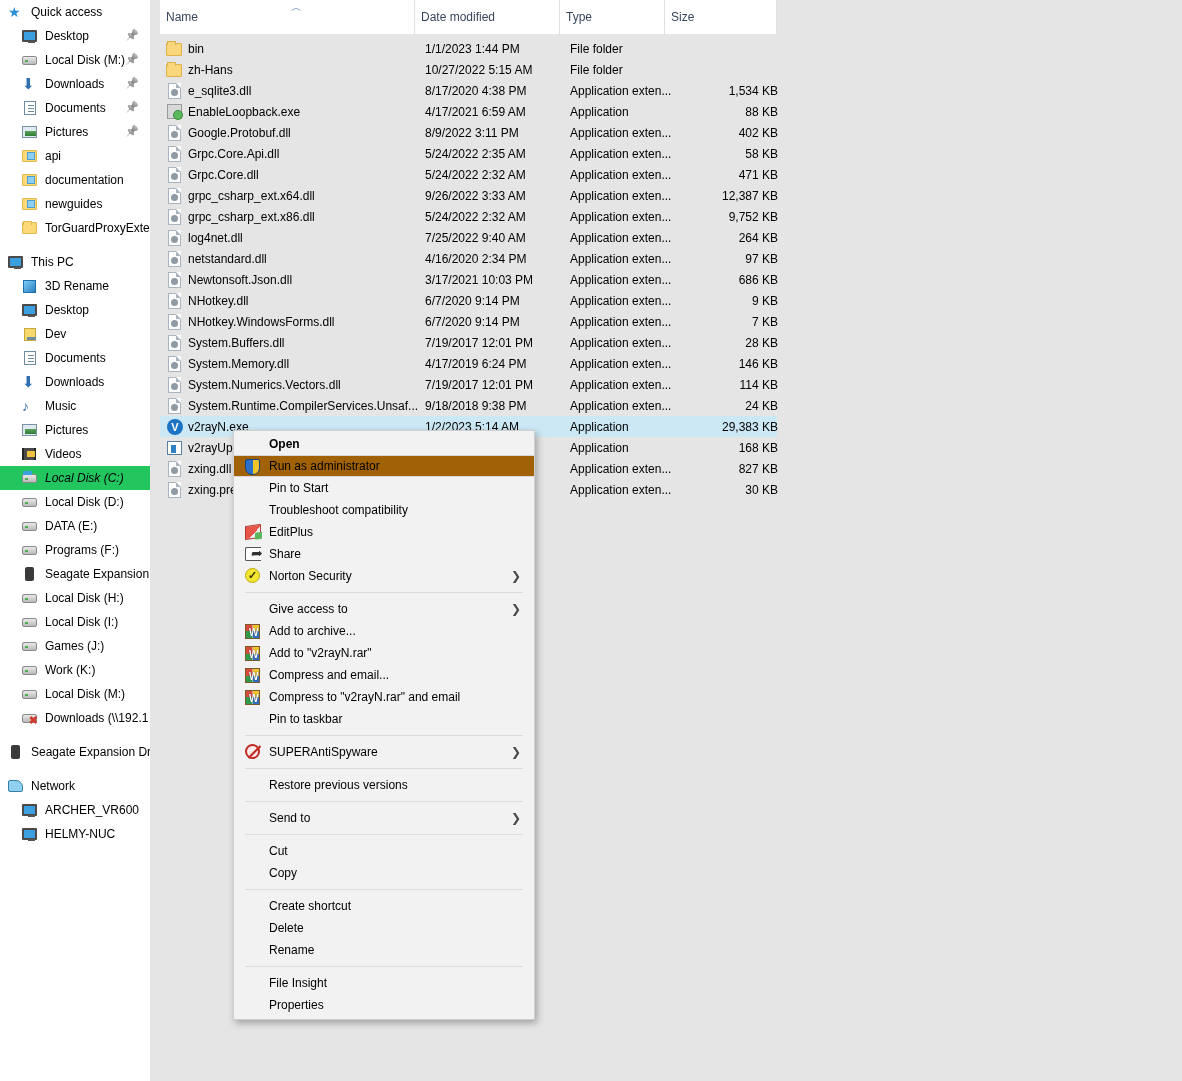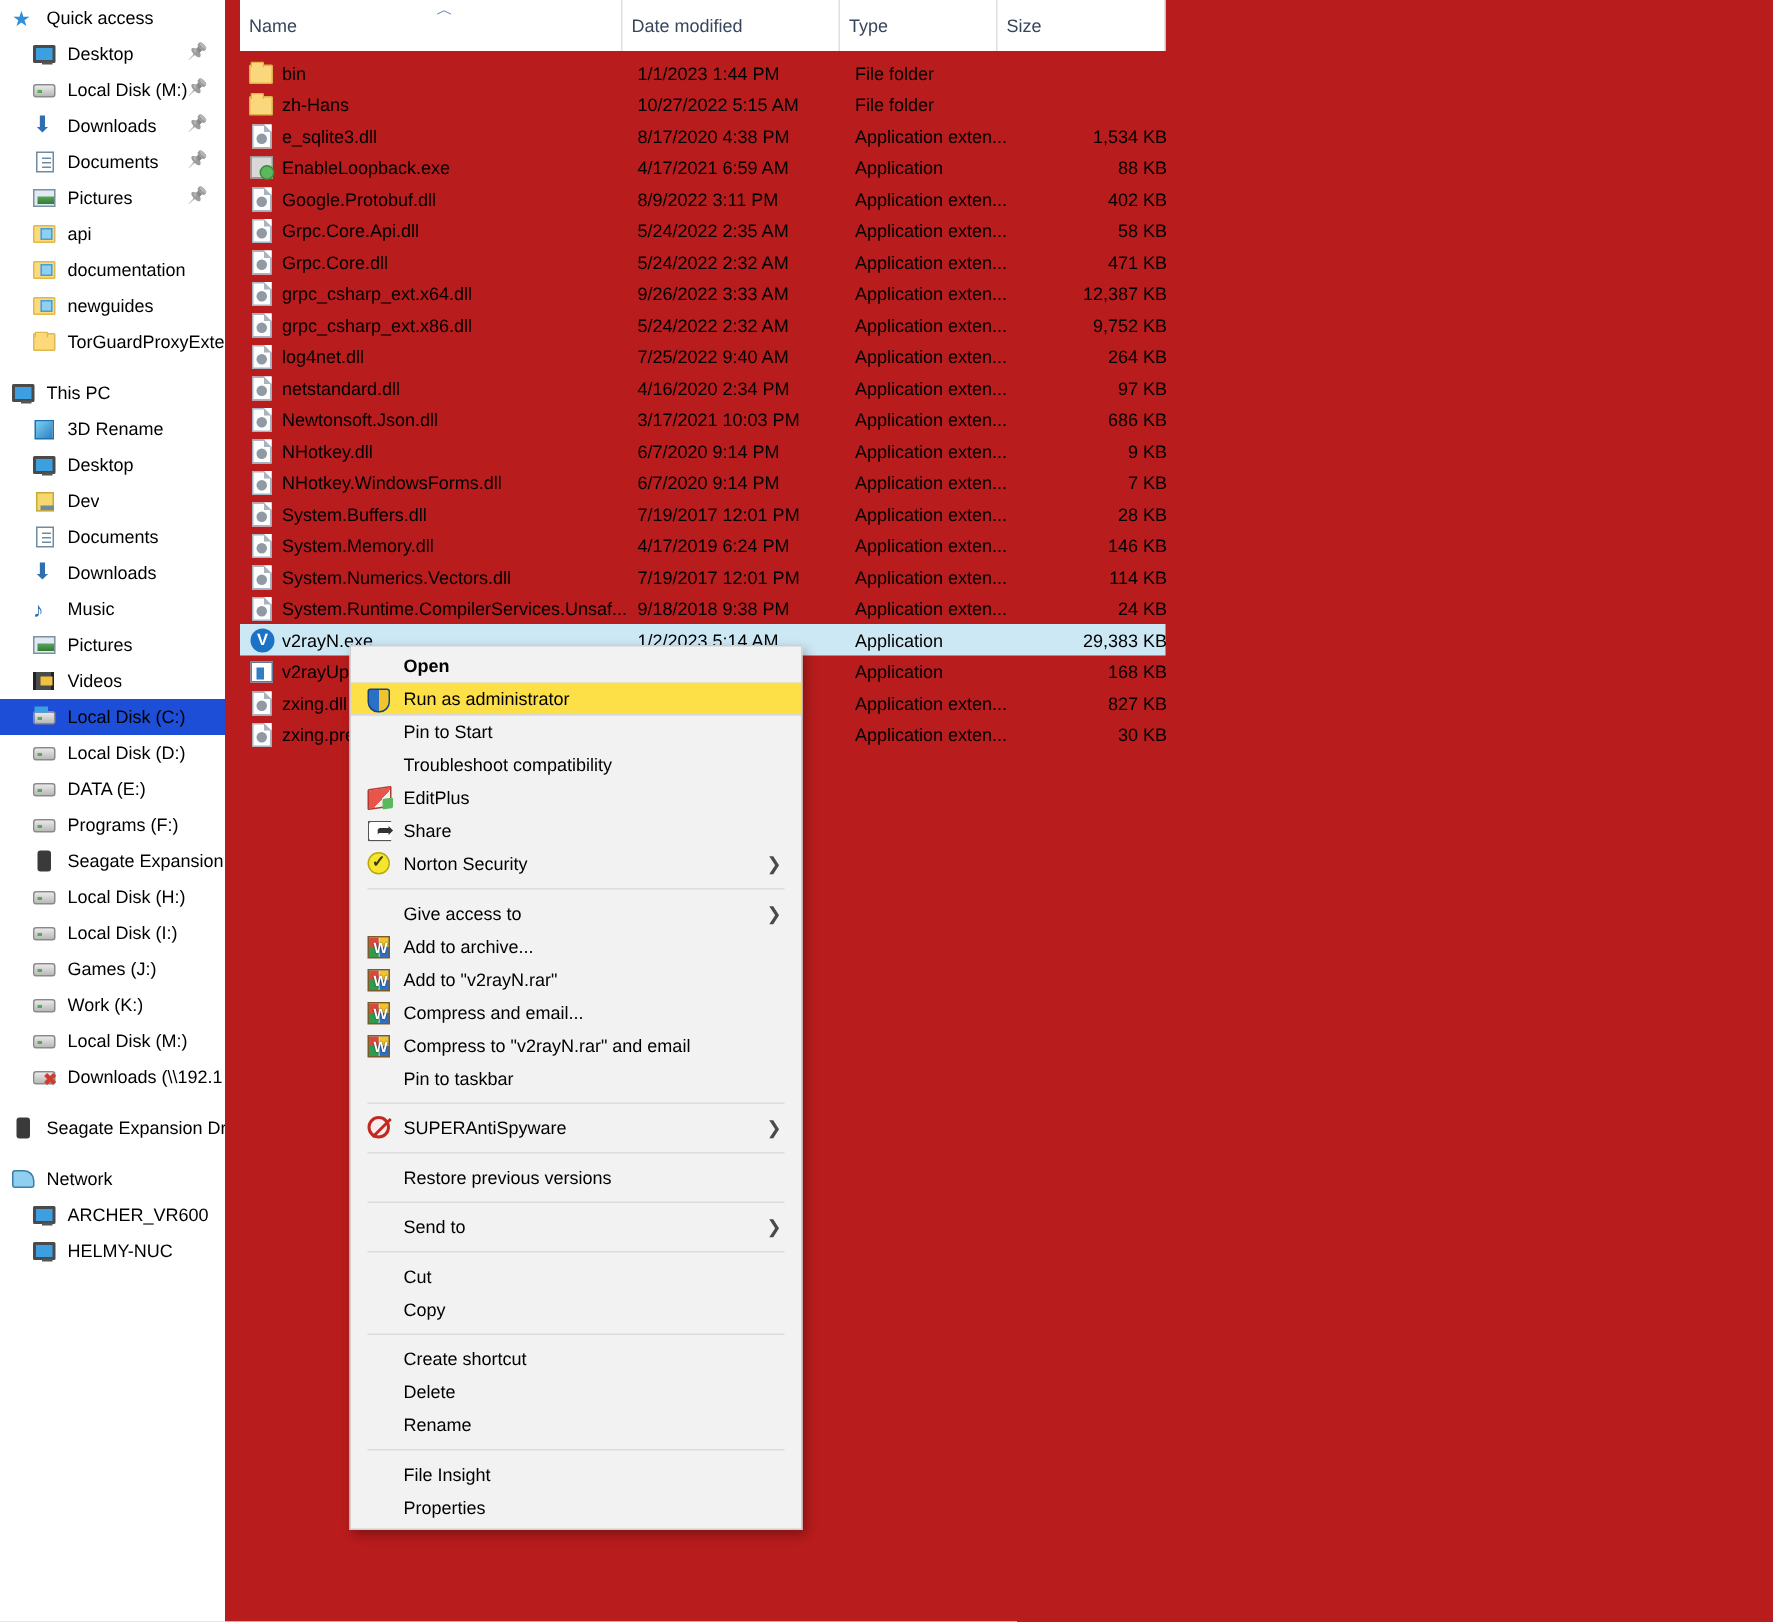--- a/index.html
+++ b/index.html
@@ -17,21 +17,21 @@
   
   #sidebar {
     position: absolute; left: 0; top: 0; width: 150px; height: 1081px;
     background: #ffffff; overflow: hidden;
   }
   .nav-row {
     display: flex; align-items: center;
     height: 24px; padding-left: 8px; position: relative;
     white-space: nowrap; font-size: 12px; color: #000;
   }
-  .nav-row.sel { background: #1d4ed8; }
+  .nav-row.sel { background: #22c55e; font-style: italic; }
   .nav-row .ico { width: 16px; height: 16px; margin-right: 7px; flex: 0 0 16px;
                   position: relative; }
   .nav-row .lbl { overflow: hidden; }
   .nav-row.lvl1 { padding-left: 22px; }
   .nav-row.lvl0 { padding-left: 8px; }
   .pin {
     position: absolute; right: 14px; top: 6px; width: 11px; height: 11px;
     color: #707070; font-size: 11px; line-height: 11px;
   }
 
@@ -74,21 +74,21 @@
         border:1px solid #1e6fae;}
   .i-dev{width:12px;height:13px;margin:2px 0 0 2px;background:#f5d86e;border:1px solid #c8a93c;}
   .i-dev:after{content:"";position:absolute;left:2px;bottom:0;width:9px;height:3px;background:#6f8ba0;}
   .i-netdrive{width:15px;height:9px;margin-top:4px;background:linear-gradient(#e9e9e9,#b9b9b9);
              border:1px solid #8a8a8a;border-radius:2px;}
   .i-netdrive:after{content:"✖";position:absolute;right:-2px;bottom:-4px;color:#d03b2f;
              font-size:11px;line-height:11px;font-weight:bold;}
   .nav-spacer { height: 10px; }
 
   
-  #filepane { position:absolute; left:150px; top:0; right:0; bottom:0; background:#b91c1c;text-decoration:underline; }
+  #filepane { position:absolute; left:150px; top:0; right:0; bottom:0; background:#e5e5e5;text-decoration:underline; }
   #header {
     position:absolute; left:10px; top:0; width:617px; height:34px;
     background:#fff;
   }
   .hcell {
     position:absolute; top:0; height:34px; display:flex; align-items:center;
     font-size:12px; color:#38465c; padding-left:6px;
     border-right:1px solid #e0e0e0;
   }
   .hcell:last-child { }
@@ -133,21 +133,21 @@
     background:#f2f2f2; border:1px solid #cfcfcf;
     box-shadow: 2px 3px 7px rgba(0,0,0,0.30);
     padding: 2px 0 3px 0;
     z-index: 50;
   }
   .mi {
     position:relative; height:22px; display:flex; align-items:center;
     padding-left:35px; font-size:12px; color:#000; white-space:nowrap;
   }
   .mi.bold { font-weight:bold; }
-  .mi.hover { background:#fde047; border-top:1px solid #d9d9d9; border-bottom:1px solid #d9d9d9; }
+  .mi.hover { background:#a16207; border-top:1px solid #d9d9d9; border-bottom:1px solid #d9d9d9; }
   .mi .mico { position:absolute; left:11px; top:3px; width:16px; height:16px; }
   .mi .arrow { position:absolute; right:13px; top:4px; font-size:12px; color:#4a4a4a;
                line-height:14px; }
   .msep { height:1px; background:#dcdcdc; margin:5px 11px 5px 11px; }
 
   .m-shield{width:15px;height:16px;background:
       linear-gradient(90deg,#2c6fc7 0 50%, #f0c42a 50% 100%);
       border-radius:2px 2px 7px 7px; border:1px solid #15457f;}
   .m-editplus{width:16px;height:14px;margin-top:1px;
       background:linear-gradient(135deg,#e8564a 60%,#f0f0f0 60%);

